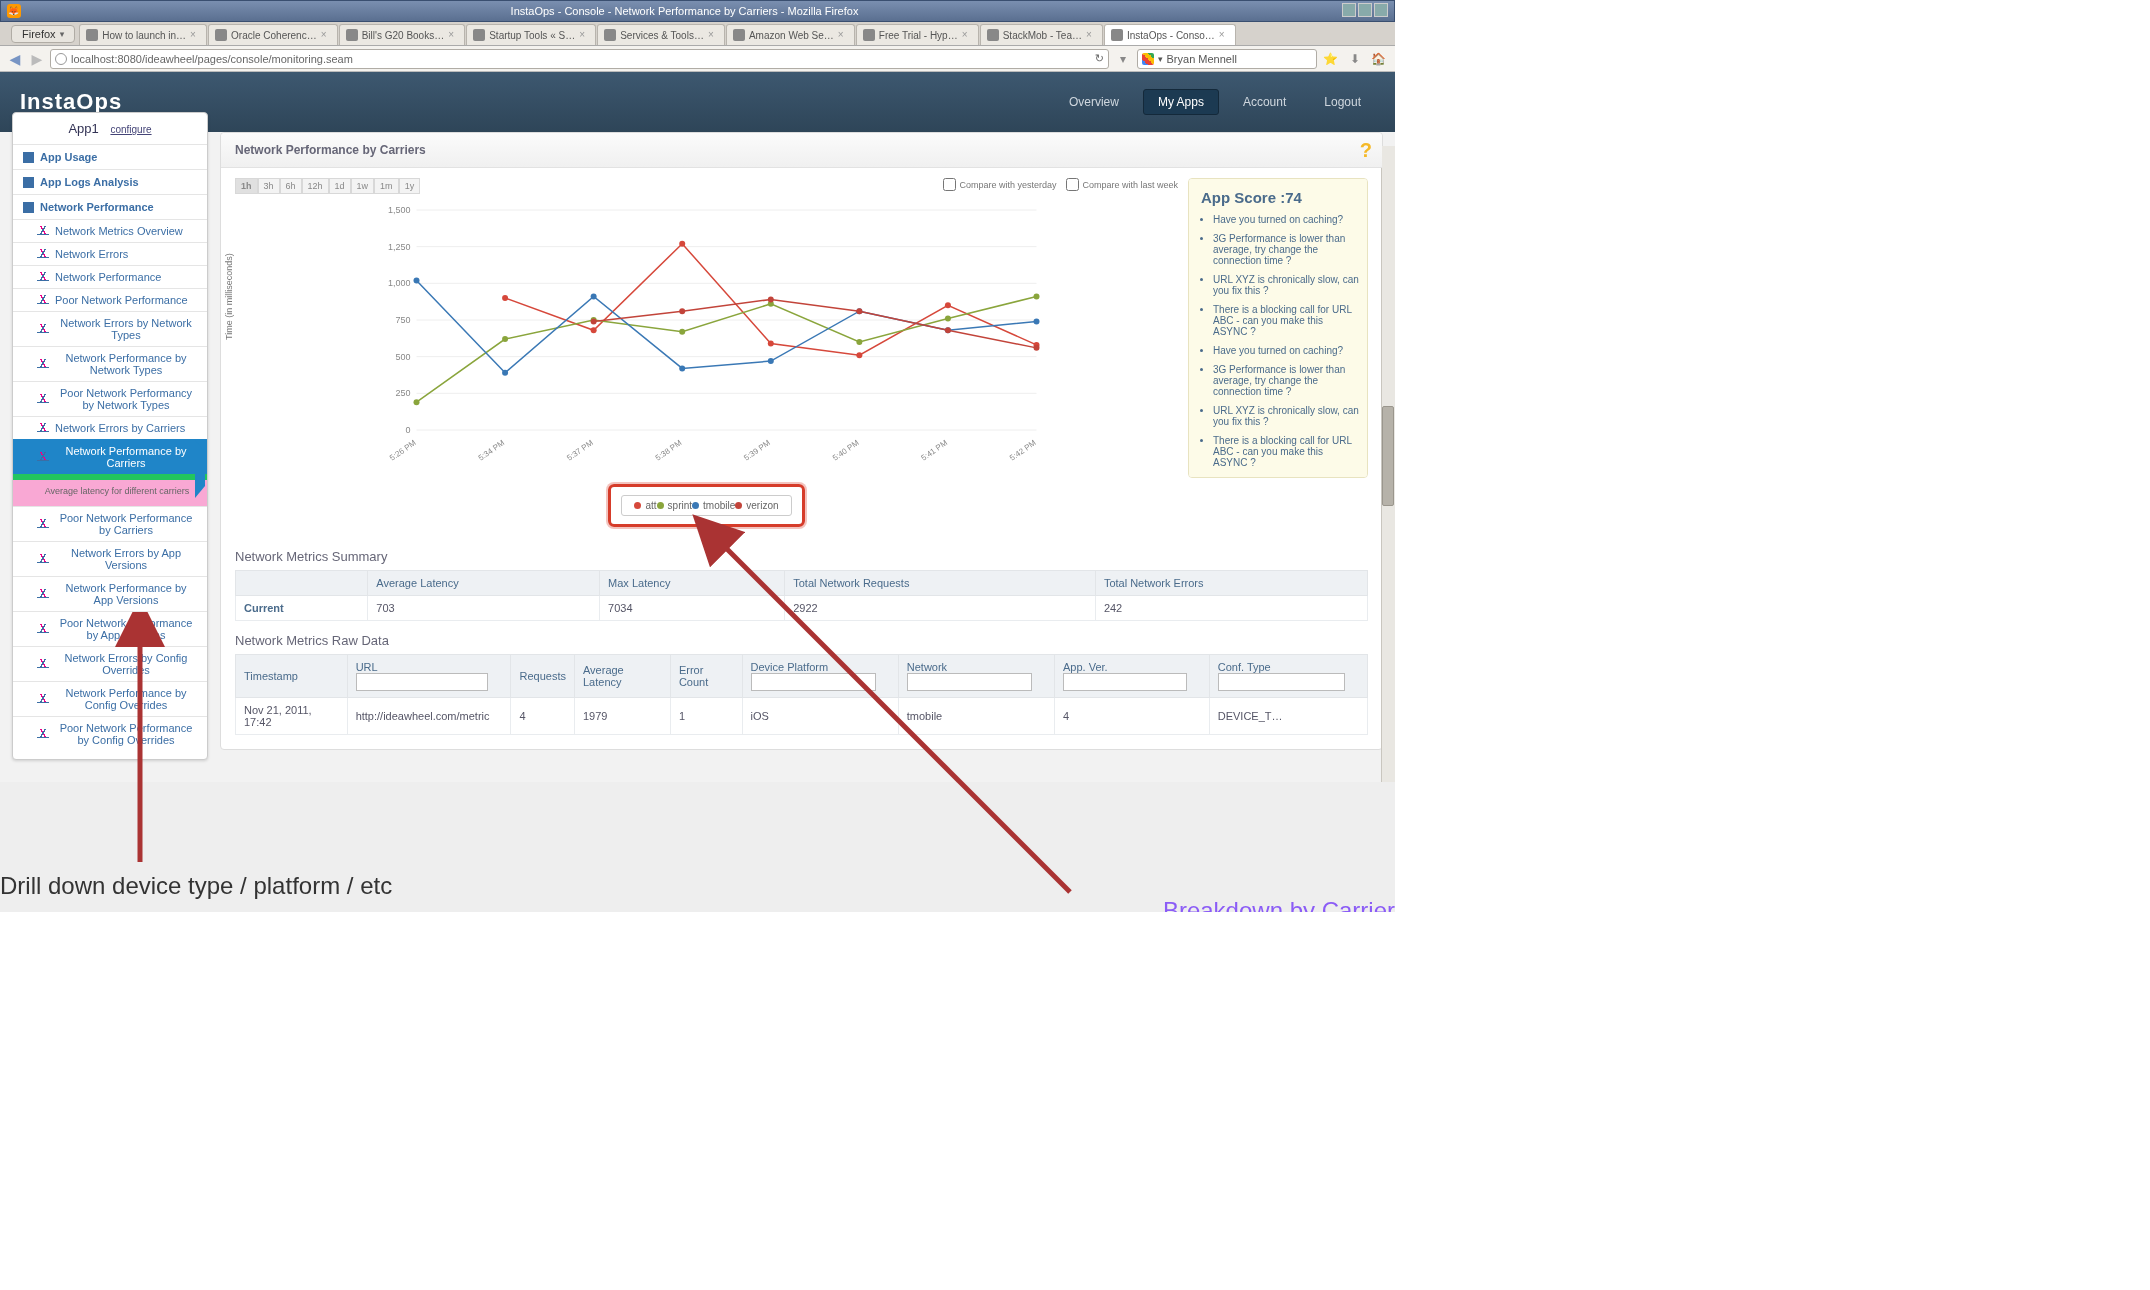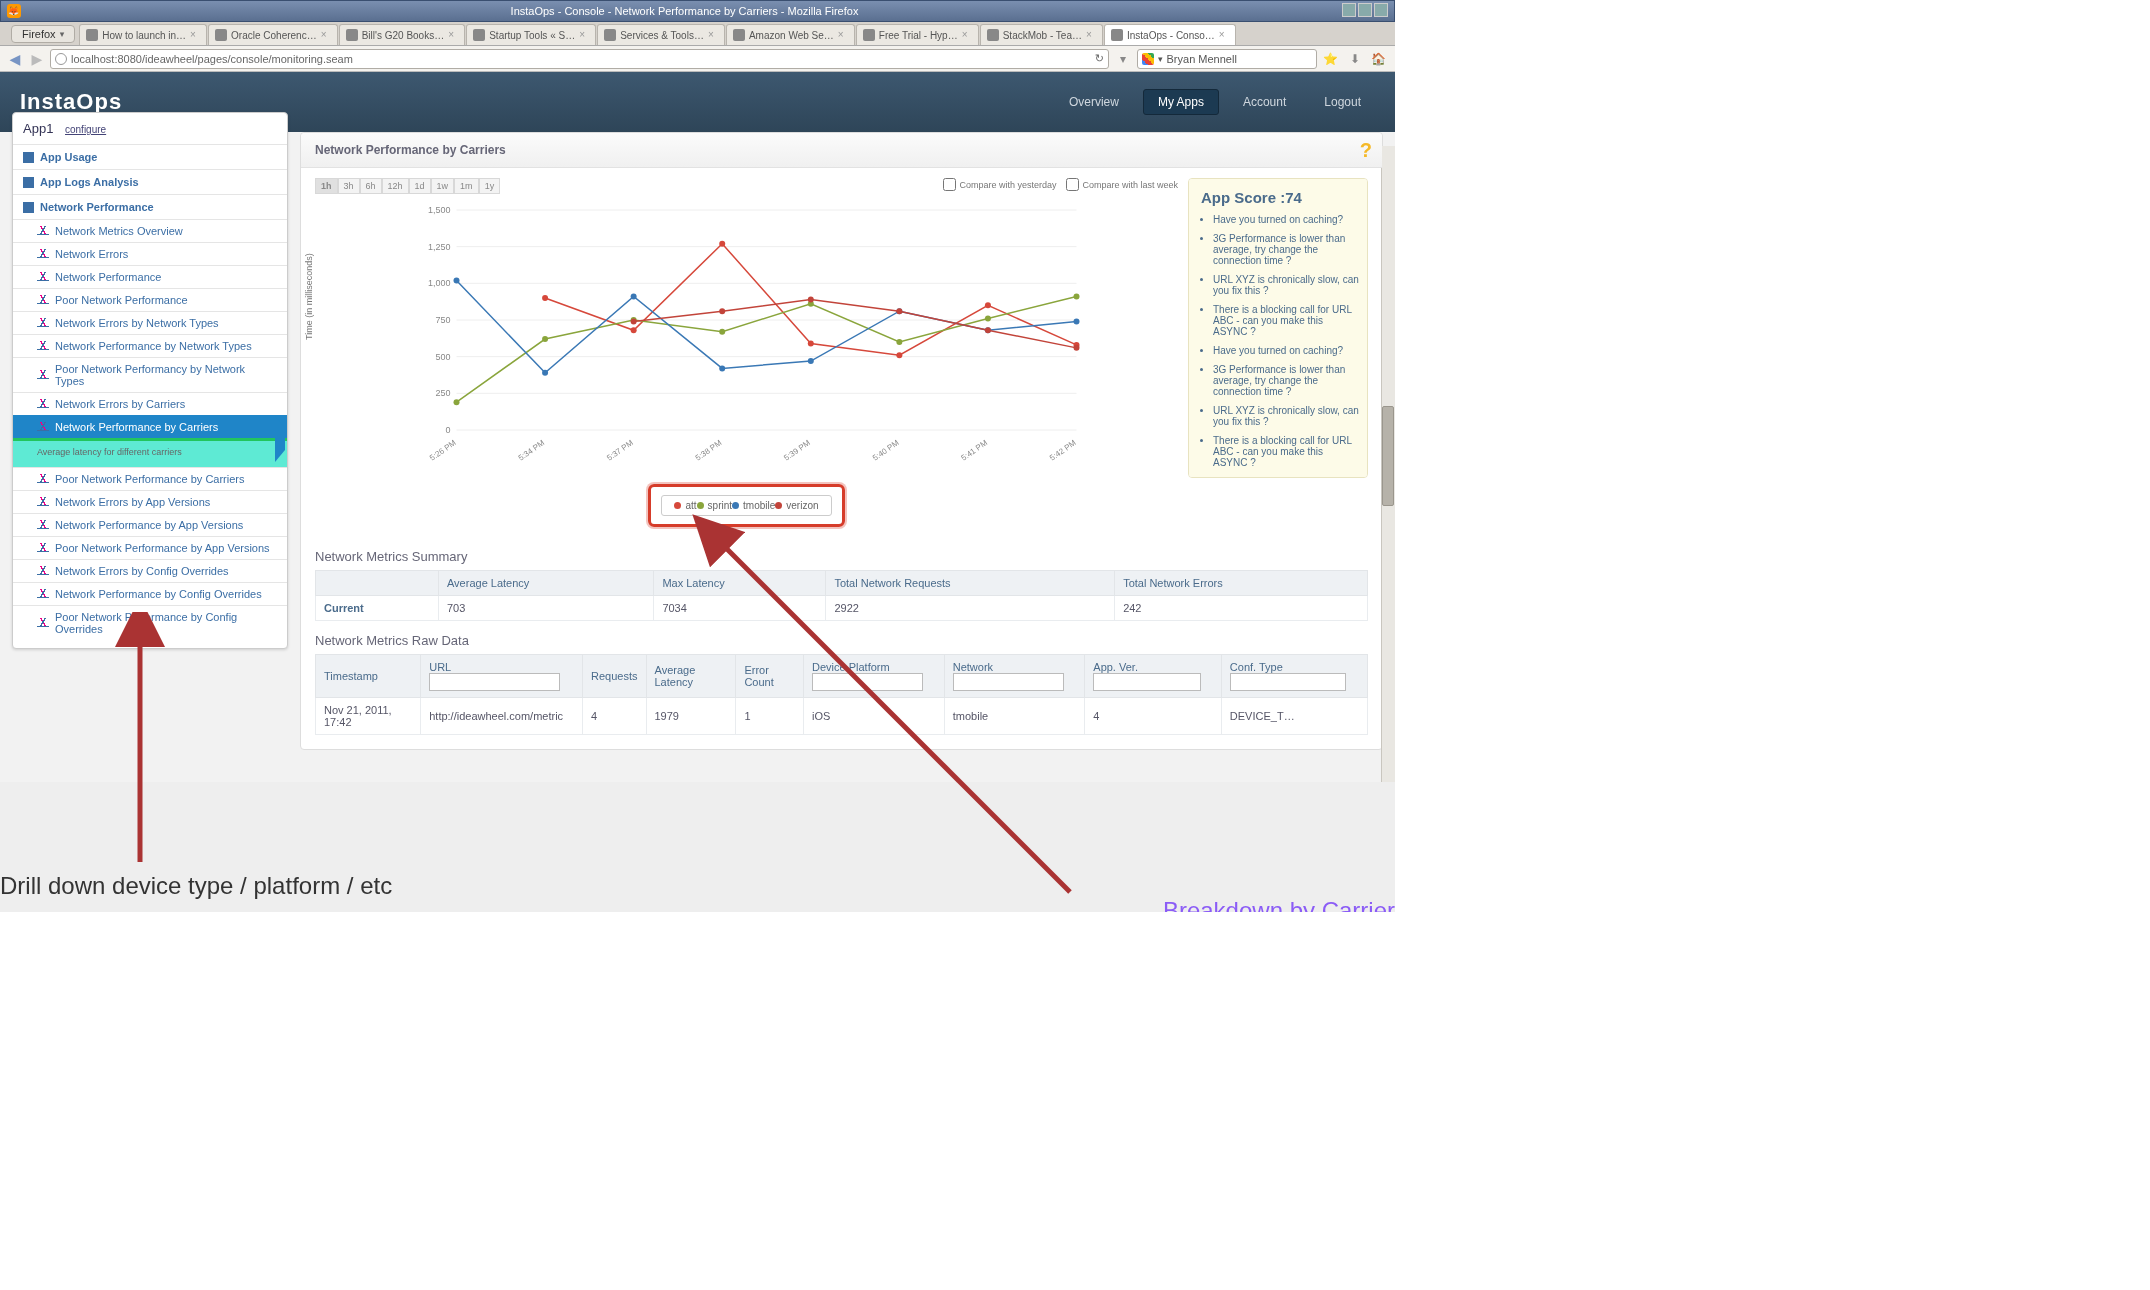--- a/index.html
+++ b/index.html
@@ -28,30 +28,30 @@
   .iconbtn{width:20px;height:20px;display:flex;align-items:center;justify-content:center;color:#888;}
   
   .page{background:#f2f2f2;padding:0 0 20px 0;position:relative;}
   .header{height:60px;background:linear-gradient(#3d5870,#2e4558);color:#fff;display:flex;align-items:center;padding:0 20px;}
   .logo{font-size:22px;font-weight:bold;letter-spacing:1px;}
   .navright{margin-left:auto;display:flex;align-items:center;gap:10px;font-size:12px;}
   .navright .btn{padding:5px 14px;border-radius:3px;color:#cfd7de;}
   .navright .btn.active{background:#1c3a52;color:#fff;border:1px solid #14293a;}
   .layout{display:flex;gap:12px;padding:0 12px;align-items:flex-start;}
   
-  .sidebar{width:276px;background:#fff;border:1px solid #ccc;border-radius:4px;padding-bottom:8px;margin-top:-20px; box-shadow:0 1px 3px rgba(0,0,0,.15);}
+  .sidebar{width:196px;background:#fff;border:1px solid #ccc;border-radius:4px;padding-bottom:8px;margin-top:-20px; box-shadow:0 1px 3px rgba(0,0,0,.15);text-align:center;}
   .appsel{padding:8px 10px;color:#335;font-size:13px;}
   .appsel a{font-size:10px;color:#447;text-decoration:underline;margin-left:8px;}
   .navgroup{padding:6px 10px;color:#3b6ea5;font-weight:bold;border-top:1px solid #e5e5e5;display:flex;align-items:center;gap:6px;font-size:11px;}
   .navitem{padding:5px 10px 5px 24px;color:#3b6ea5;border-top:1px solid #e5e5e5;display:flex;align-items:center;gap:6px;font-size:11px;position:relative;}
   .navitem .nic{width:12px;height:10px;display:inline-block;}
   .nic::before{content:"";display:block;width:12px;height:8px;border-bottom:1px solid #3b6ea5;background:linear-gradient(120deg, transparent 45%, #3b6ea5 45% 55%, transparent 55%),linear-gradient(60deg, transparent 45%, #e08 45% 55%, transparent 55%);}
   .navitem.active{background:#1f85c8;color:#fff;border-top-color:#1f85c8;}
   .navitem.active::after{content:"";position:absolute;right:-10px;top:0;border:12px solid transparent;border-left:10px solid #1f85c8;height:100%;}
-  .navnote{padding:6px 10px 10px 24px;background:#5eead4;font-size:9px;color:#666;border-top:3px solid #22c55e;}
+  .navnote{padding:6px 10px 10px 24px;background:#f9a8d4;font-size:9px;color:#666;border-top:6px solid #22c55e;}
   .navgroup .gic{width:11px;height:11px;background:#3b6ea5;display:inline-block;}
   
   .main{flex:1;}
   .panel{background:#fff;border:1px solid #ddd;border-radius:4px;padding:0;margin-bottom:12px;}
   .panelhead{padding:10px 14px;color:#667;font-weight:bold;position:relative;background:linear-gradient(#fbfbfb,#f0f0f0);border-radius:4px 4px 0 0; border-bottom:1px solid #e2e2e2;}
   .help{position:absolute;right:10px;top:6px;color:#f5b928;font-size:20px;font-weight:bold;}
   .panelbody{padding:10px 14px;display:flex;gap:10px;}
   
   .chartwrap{flex:1;}
   .timectrl{display:flex;align-items:flex-start;gap:8px;font-size:9px;color:#777;margin-bottom:6px;}

